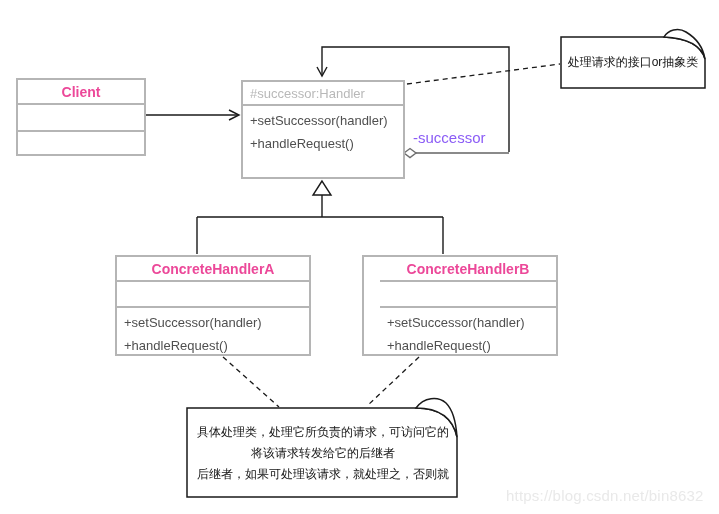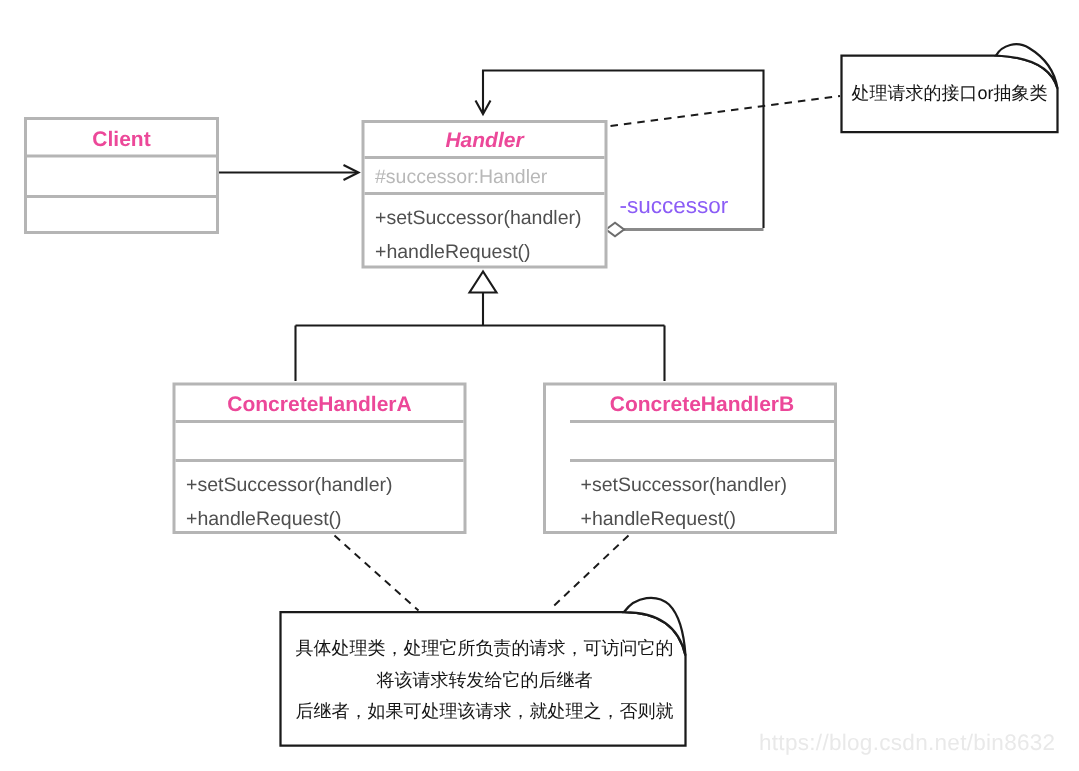--- a/index.html
+++ b/index.html
@@ -100,21 +100,20 @@
     </g>
   </svg>
 
   <div class="cls client">
     <div class="cls-title">Client</div>
     <div class="comp c1"></div>
     <div class="comp c2 last"></div>
   </div>
 
   <div class="cls handler">
-    <div class="cls-title italic">Handler</div>
     <div class="comp attr">
       <div class="attr-row">#successor:Handler</div>
     </div>
     <div class="comp last methods">
       <div class="m-row">+setSuccessor(handler)</div>
       <div class="m-row">+handleRequest()</div>
     </div>
   </div>
 
   <div class="cls concrete concrete-a">

